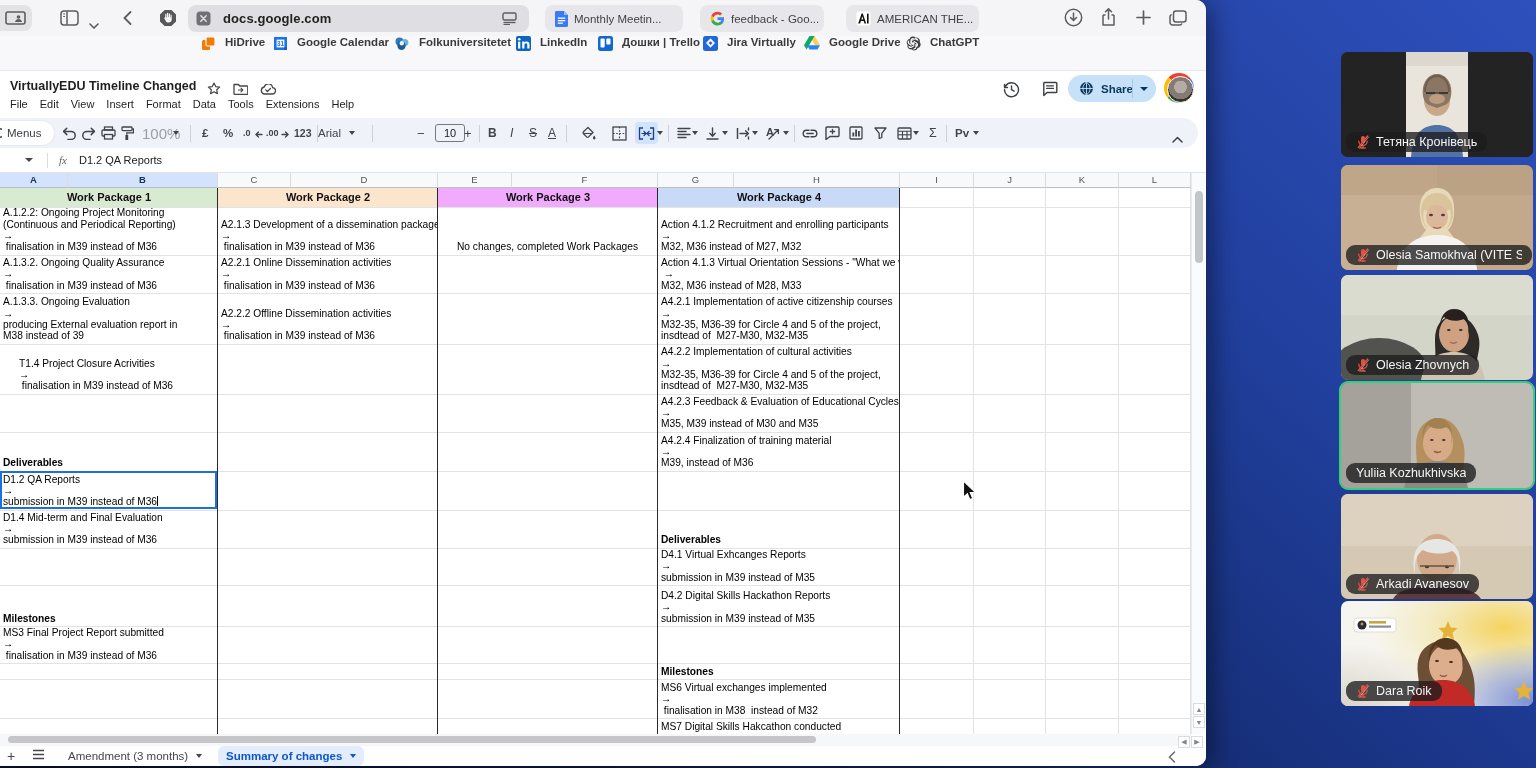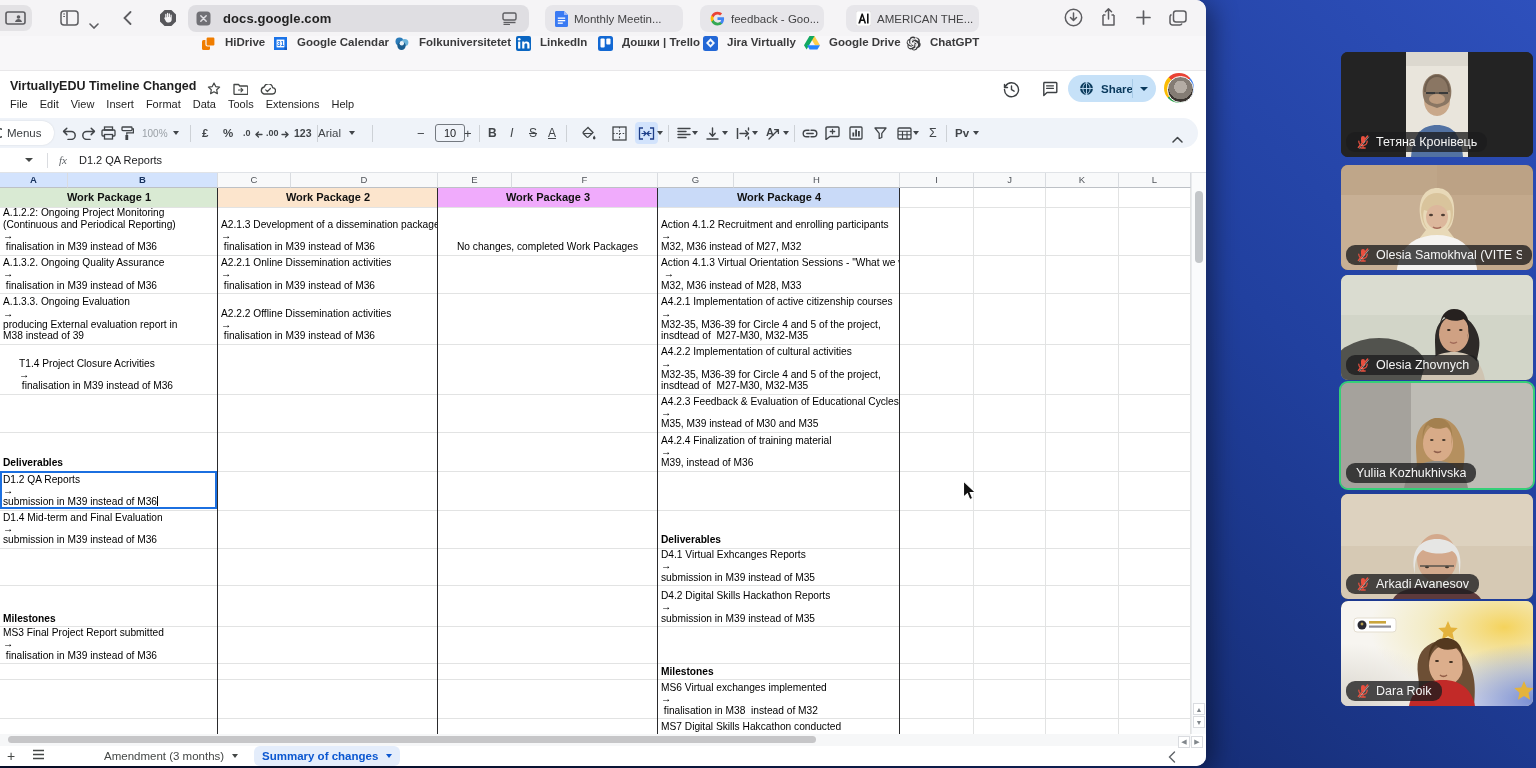--- a/index.html
+++ b/index.html
@@ -83,21 +83,21 @@
 #vscroll { position:absolute; left:1191px; top:173px; width:15px; height:561px; background:#fafbfc; border-left:1px solid #e8eaed; }
 #vthumb { position:absolute; left:3px; top:18px; width:8px; height:72px; background:#c3c6c9; border-radius:4px; }
 .vbtn { position:absolute; left:1px; width:12px; height:12px; background:#fff; border:1px solid #dadce0;
   color:#80868b; font-size:7px; display:flex; align-items:center; justify-content:center; }
 #hscroll { position:absolute; left:0; top:734px; width:1191px; height:19px; background:#f6f7f8; }
 #hthumb { position:absolute; left:8px; top:2px; width:808px; height:7px; background:#c6c6c8; border-radius:3.5px; }
 .hbtn { position:absolute; top:736px; width:12px; height:12px; background:#fff; border:1px solid #dadce0;
   color:#80868b; font-size:7px; display:flex; align-items:center; justify-content:center; }
 #tabbar-row { position:absolute; left:0; top:746px; width:1206px; height:20px; background:#fff;
   display:flex; align-items:center; }
-.sheet-tab { display:flex; align-items:center; gap:8px; font-size:11.5px;margin-left:36px; }
+.sheet-tab { display:flex; align-items:center; gap:8px; font-size:11.5px; }
 
 
 #panel { position:absolute; left:1206px; top:0; width:330px; height:768px; }
 .tile { position:absolute; left:135px; width:192px; height:105px; border-radius:7px; overflow:hidden;
   background:#242424; }
 .tile.speaking { outline:2.5px solid #35cf78; outline-offset:0; }
 .tile svg.portrait { position:absolute; left:0; top:0; width:100%; height:100%; }
 .name-tag { position:absolute; left:5px; bottom:5px; height:20px; background:rgba(28,28,30,.78);
   border-radius:9px; display:flex; align-items:center; padding:0 10px; gap:6px; max-width:186px; }
 .name-text { font-size:12.5px; color:#f5f5f5; white-space:nowrap; overflow:hidden; }
@@ -393,21 +393,21 @@
         </div>
         <div class="tb-item" style="position: absolute; left: 121px; top: 0px; height: 30px; display: flex; align-items: center;">
           <span style="display: inline-flex; align-items: center; justify-content: center;">
             <svg width="13" height="15" viewBox="0 0 13 15">
               <rect x="1" y="1" width="10" height="3.6" rx=".8" fill="none" stroke="#414549" stroke-width="1.3"></rect>
               <path d="M11 2.8h1.4v4H5.8v2" fill="none" stroke="#414549" stroke-width="1.3"></path>
               <rect x="4.4" y="9" width="2.8" height="5" fill="#414549"></rect>
             </svg>
           </span>
         </div>
-        <div class="tb-item" style="font-size: 10px; font-weight: 400; text-decoration: none; color: rgb(154, 160, 166); position: absolute; left: 142px; top: 0px; height: 30px; display: flex; align-items: center;">100%</div>
+        <div class="tb-item" style="font-size: 15px; font-weight: 400; text-decoration: none; color: rgb(154, 160, 166); position: absolute; left: 142px; top: 0px; height: 30px; display: flex; align-items: center;">100%</div>
         <div style="position: absolute; left: 173px; top: 0px; height: 30px; display: flex; align-items: center;">
           <div class="tb-caret"></div>
         </div>
         <div style="position: absolute; left: 190px; top: 0px; height: 30px; display: flex; align-items: center;">
           <div class="tb-sep"></div>
         </div>
         <div class="tb-item" style="font-size: 11.5px; font-weight: 700; text-decoration: none; color: rgb(65, 69, 73); position: absolute; left: 202px; top: 0px; height: 30px; display: flex; align-items: center;">£</div>
         <div class="tb-item" style="font-size: 11.5px; font-weight: 700; text-decoration: none; color: rgb(65, 69, 73); position: absolute; left: 223px; top: 0px; height: 30px; display: flex; align-items: center;">%</div>
         <div class="tb-item" style="position: absolute; left: 243px; top: 0px; height: 30px; display: flex; align-items: center;">
           <span style="display: inline-flex; align-items: center; justify-content: center;">

